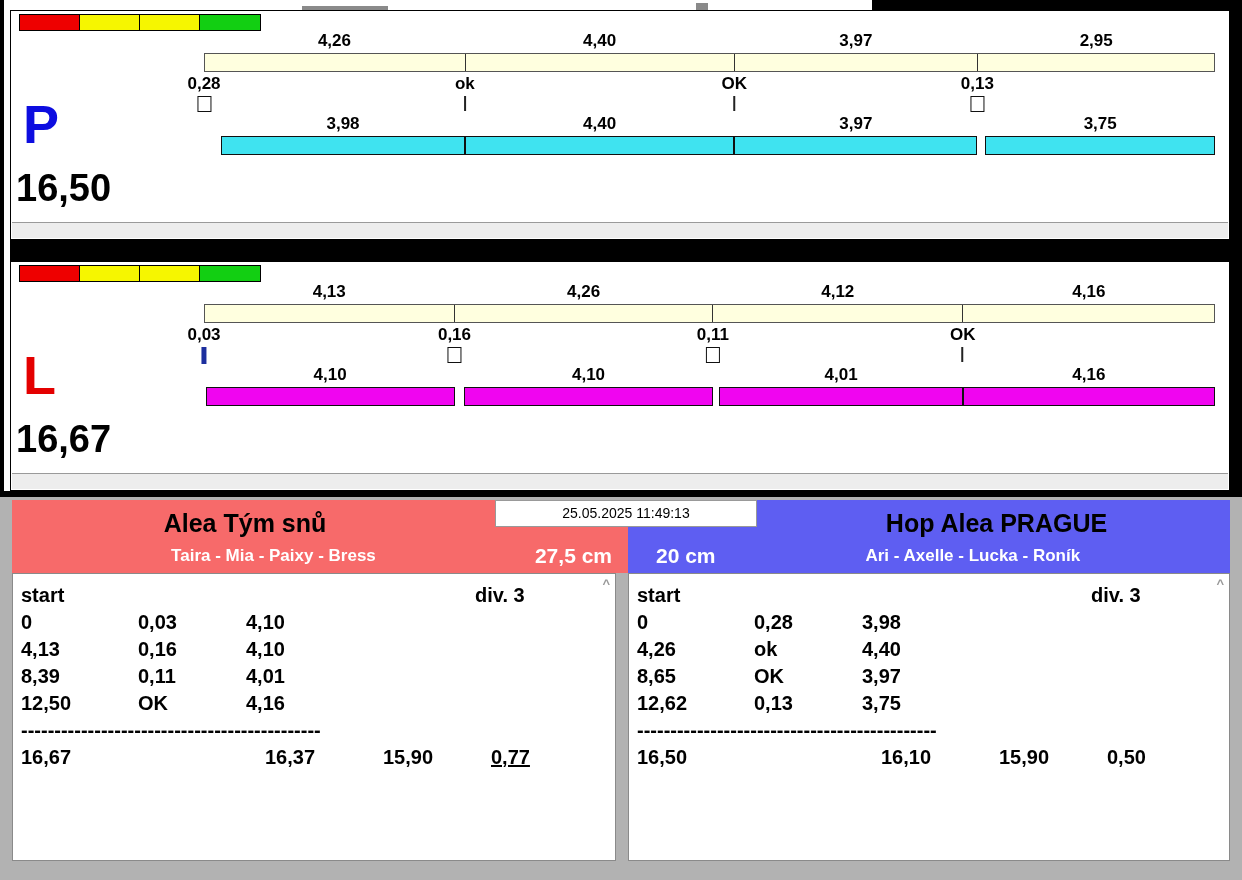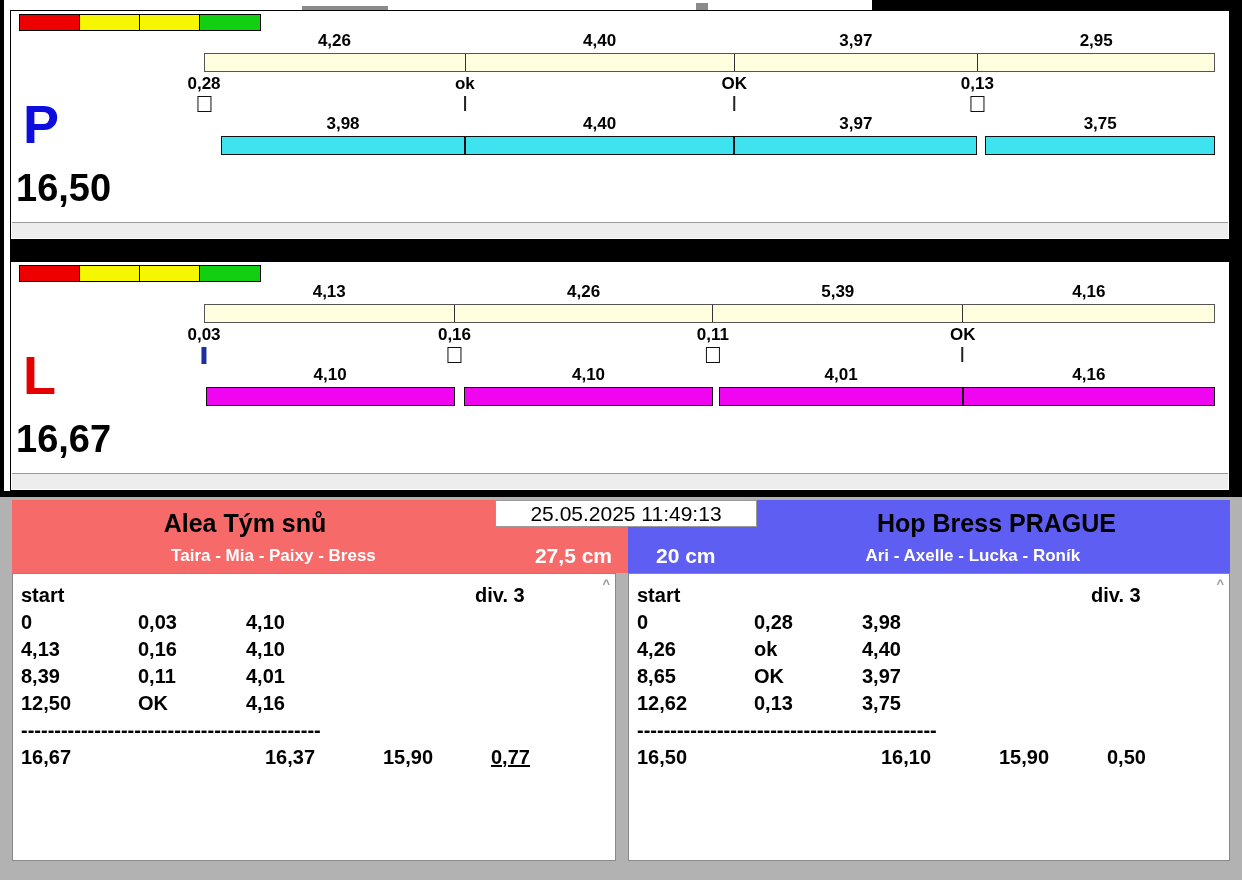--- a/index.html
+++ b/index.html
@@ -50,21 +50,21 @@
   .th-left{flex:0 0 616px}
   .th-right{flex:1}
   .title-row{height:38px;display:flex;align-items:flex-end;justify-content:center;font-size:25px;font-weight:bold;color:#000}
   .th-left .title-row{padding-right:150px}
   .th-right .title-row{padding-left:135px}
   .sub-row{height:35px;display:flex;align-items:center;color:#fff;font-weight:bold}
   .members{flex:1;text-align:center;font-size:17px}
   .height-label{font-size:21px}
   .th-left .height-label{margin-right:16px}
   .th-right .height-label{margin-left:28px}
-  .timestamp{position:absolute;left:483px;top:0;width:262px;height:27px;line-height:25px;background:#fff;border:1px solid #999;text-align:center;font-size:21px;color:#000;z-index:2}
+  .timestamp{position:absolute;left:483px;top:0;width:262px;height:27px;line-height:25px;background:#fff;border:1px solid #999;text-align:center;font-size:14px;color:#000;z-index:2}
 
   .tables{display:flex;gap:12px}
   .tpanel{position:relative;background:#fff;border:1px solid #8a8a8a;height:288px;overflow:hidden;padding-top:8px}
   .tpanel-left{width:604px}
   .tpanel-right{flex:1}
   .caret{position:absolute;top:3px;right:5px;font-size:13px;font-weight:bold;color:#999;line-height:1}
   .trow{position:relative;height:27px}
   .cell{position:absolute;top:0;font-size:20px;font-weight:bold;color:#000;white-space:pre;line-height:27px}
 </style>
 </head>
@@ -147,21 +147,21 @@
         <div class="light" style="background: rgb(246, 246, 0);"></div>
         <div class="light" style="background: rgb(246, 246, 0);"></div>
         <div class="light" style="background: rgb(18, 207, 18);"></div>
       </div>
     <div class="lane-letter" style="color: rgb(228, 0, 0);">L</div>
     <div class="lane-total">16,67</div>
     <div class="bar-area">
       <div class="seg-labels">
           <div style="flex-grow: 4.13;">4,13</div>
           <div style="flex-grow: 4.26;">4,26</div>
-          <div style="flex-grow: 4.12;">5,39</div>
+          <div style="flex-grow: 4.12;">4,12</div>
           <div style="flex-grow: 4.16;">4,16</div>
         </div>
       <div class="bar cream">
           <div class="seg" style="flex-grow: 4.13;"></div>
           <div class="seg" style="flex-grow: 4.26;"></div>
           <div class="seg" style="flex-grow: 4.12;"></div>
           <div class="seg" style="flex-grow: 4.16;"></div>
         </div>
       <div class="pass-row">
           <div class="pass-item" style="left: 0%;">
@@ -210,21 +210,21 @@
       <div class="title-row">
           <span>Alea Tým snů</span>
         </div>
       <div class="sub-row">
         <span class="members">Taira - Mia - Paixy - Bress</span>
         <span class="height-label">27,5 cm</span>
       </div>
     </div>
     <div class="team-header th-right" style="background: rgb(94, 94, 242);">
       <div class="title-row">
-          <span>Hop Bress PRAGUE</span>
+          <span>Hop Alea PRAGUE</span>
         </div>
       <div class="sub-row">
         <span class="height-label">20 cm</span>
         <span class="members">Ari - Axelle - Lucka - Roník</span>
       </div>
     </div>
     <div class="timestamp">25.05.2025 11:49:13</div>
   </div>
 
   <div class="tables">

